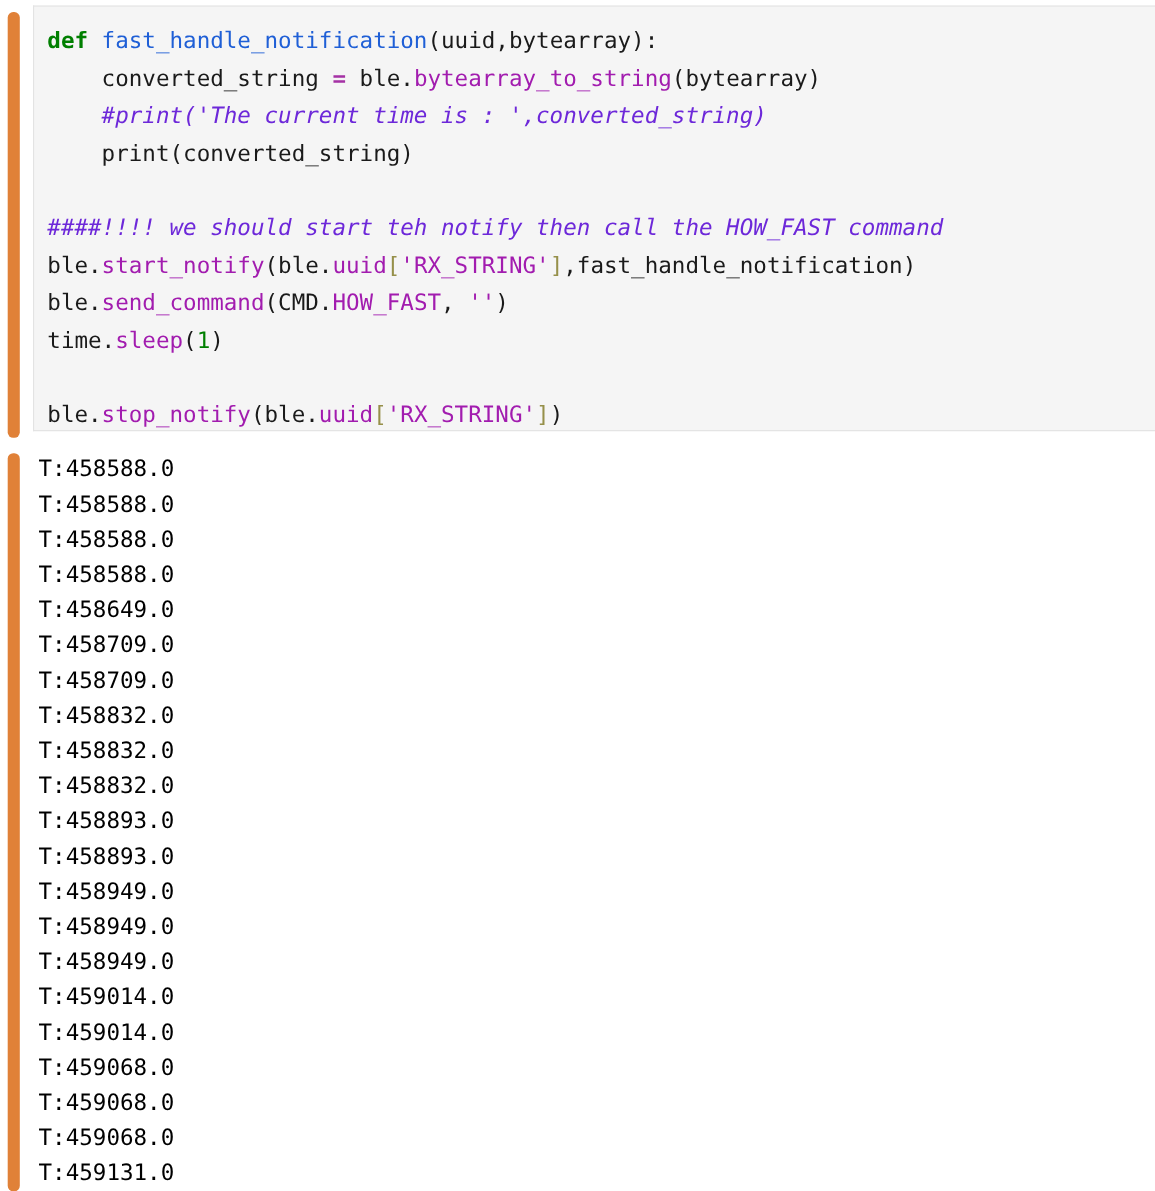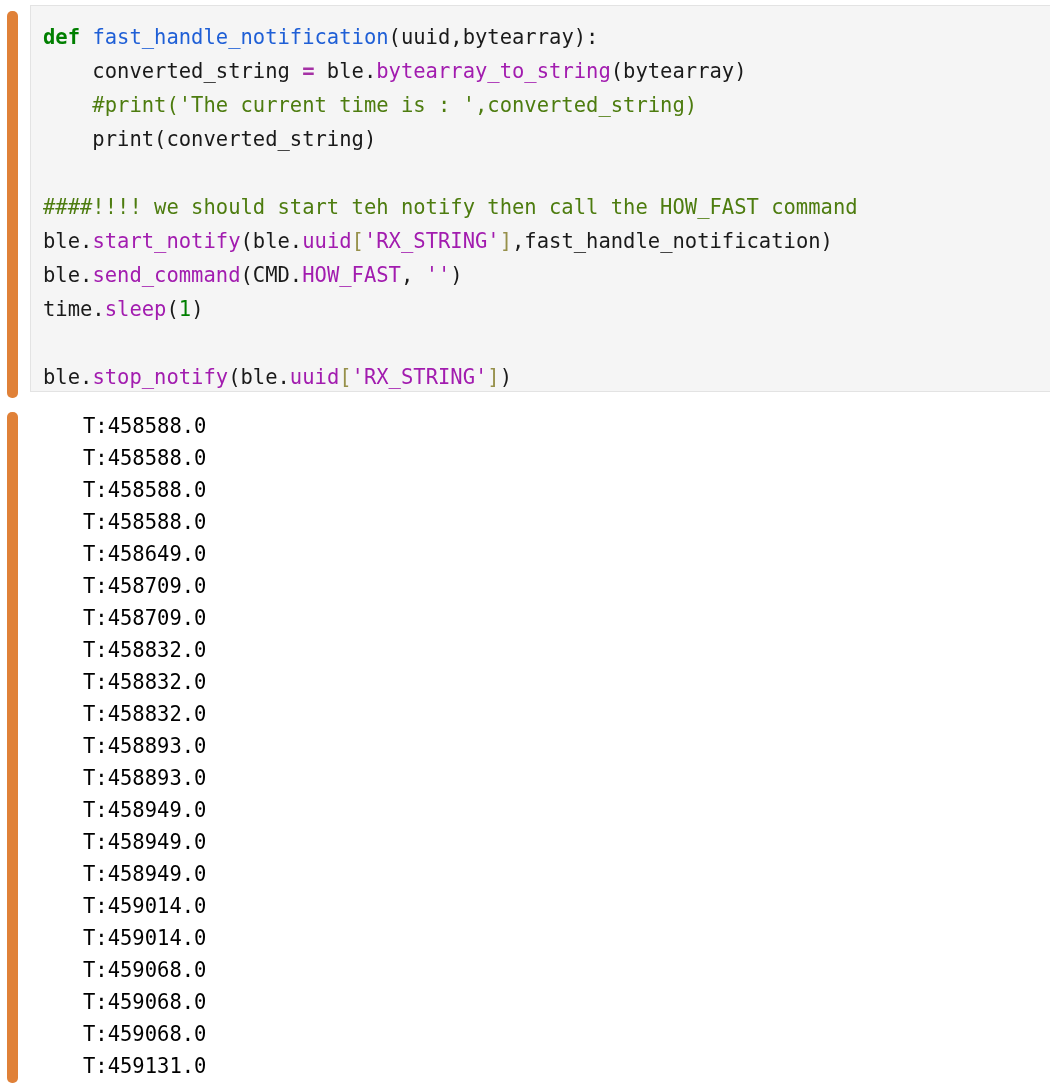--- a/index.html
+++ b/index.html
@@ -71,21 +71,21 @@
   }
 
   
   .tok-kw        { color: #007f00; font-weight: bold; }   
   .tok-fn        { color: #1f5fd6; }                      
   .tok-attr      { color: #a21caf; }                      
   .tok-op        { color: #a531a5; font-weight: bold; }   
   .tok-str       { color: #a21caf; }                      
   .tok-brk       { color: #96904a; }                      
   .tok-num       { color: #007f00; }                      
-  .tok-comment   { color: #4d7c0f; }  
+  .tok-comment   { color: #6d28d9; font-style: italic; }  
   .tok-plain     { color: #1a1a1a; }
 
   
   .output-cell {
     position: absolute;
     left: 30px;
     top: 410px;
     width: 1020px;
   }
 
@@ -94,21 +94,20 @@
     height: 671px;
   }
 
   .output-area {
     padding: 0 0 0 5px;
     font-family: "DejaVu Sans Mono", monospace;
     font-size: 20.5px;
     line-height: 32px;
     color: #000000;
     white-space: pre;
-    margin-left: 48px;
   }
 
   .output-line {
     height: 32px;
     white-space: pre;
   }
 </style>
 </head>
 <body>
 

